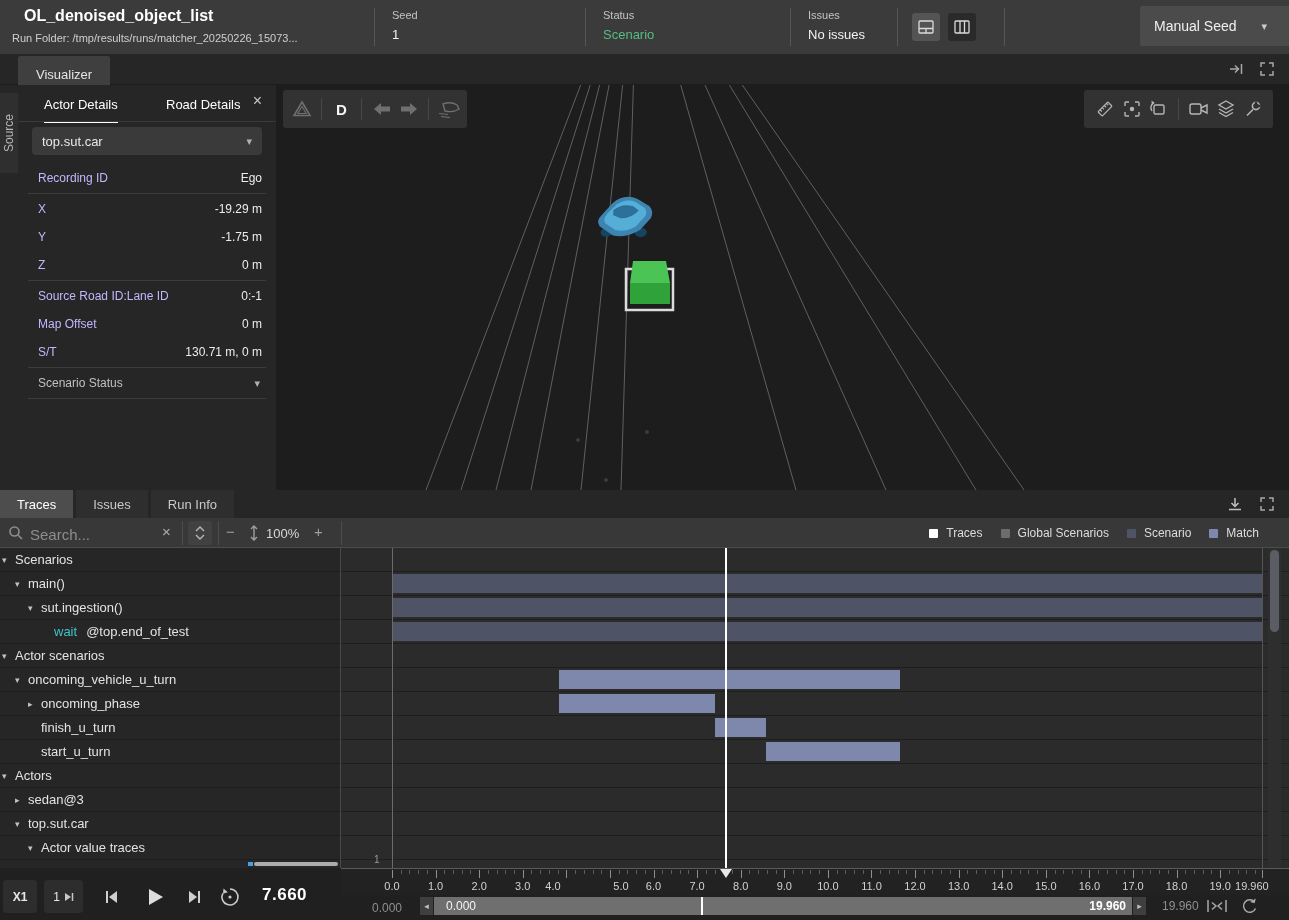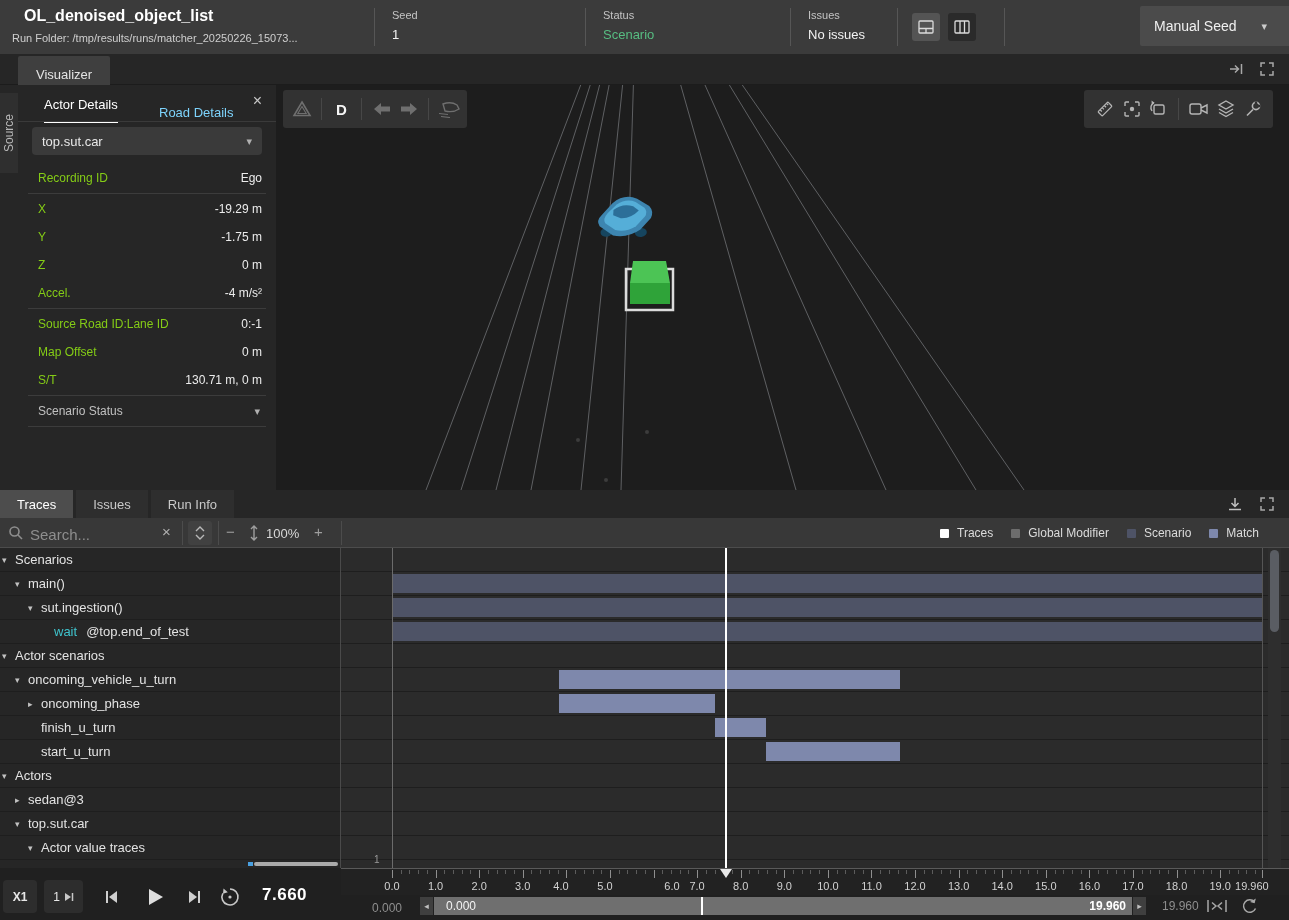--- a/index.html
+++ b/index.html
@@ -26,29 +26,29 @@
   .viz-tab{position:absolute;left:18px;top:2px;height:36px;padding:0 18px;background:#3f3f3f;color:#e4e4e4;font-size:13px;display:flex;align-items:center;border-radius:2px 2px 0 0;}
   .strip-icons{position:absolute;right:14px;top:7px;display:flex;gap:13px;align-items:center;}
 
   
   .main{position:absolute;left:0;top:85px;width:100%;height:405px;}
   .source-rail{position:absolute;left:0;top:0;width:18px;height:100%;background:#262626;}
   .source-tab{position:absolute;left:0;top:8px;width:18px;height:80px;background:#2f2f2f;color:#b8b8b8;font-size:12px;display:flex;align-items:center;justify-content:center;writing-mode:vertical-rl;transform:rotate(180deg);}
   .actor-panel{position:absolute;left:18px;top:0;width:258px;height:100%;background:#262626;}
   .ap-tab{position:absolute;font-size:13px;top:12px;}
   .ap-tab.actor{left:26px;color:#fff;padding-bottom:9px;border-bottom:2px solid #fff;}
-  .ap-tab.road{left:141px;color:#7dd3fc;margin-top:8px;}
+  .ap-tab.road{left:148px;color:#ffffff;}
   .ap-close{position:absolute;right:14px;top:8px;color:#c8c8c8;font-size:16px;line-height:16px;}
   .ap-head-line{position:absolute;left:0;top:36px;width:100%;height:1px;background:#3a3a3a;}
   .ap-dd{position:absolute;left:14px;top:42px;width:230px;height:28px;background:#3a3a3a;border-radius:4px;display:flex;align-items:center;padding:0 10px;font-size:13px;color:#e8e8e8;}
   .ap-dd .chev{margin-left:auto;color:#b0b0b0;font-size:11px;}
   .ap-rows{position:absolute;left:10px;top:78px;width:238px;}
   .ap-group{border-bottom:1px solid #3c3c3c;padding:1px 0;}
   .ap-row{height:28px;display:flex;align-items:center;padding:0 4px 0 10px;}
-  .ap-row .lbl{font-size:12px;color:#84cc16;}
+  .ap-row .lbl{font-size:12px;color:#c4b5fd;}
   .ap-row .val{margin-left:auto;font-size:12px;color:#ececec;}
   .ap-status{height:31px;display:flex;align-items:center;padding:0 6px 0 10px;border-bottom:1px solid #3c3c3c;font-size:12px;color:#c0c0c0;}
   .ap-status .chev{margin-left:auto;color:#b0b0b0;font-size:11px;}
   .panel-scrollthumb{position:absolute;left:280px;top:40px;width:5px;height:66px;background:#4d4d4d;border-radius:3px;}
 
   
   .viewport{position:absolute;left:276px;top:0;width:1013px;height:405px;background:#1d1d1d;overflow:hidden;}
   .vp-toolbar{position:absolute;top:5px;height:38px;background:#323232;border-radius:3px;display:flex;align-items:center;z-index:4;}
   .vp-toolbar.left{left:7px;padding:0 5px;}
   .vp-toolbar.right{right:16px;padding:0 7px;}
@@ -206,24 +206,20 @@
               <span class="lbl">X</span>
               <span class="val">-19.29 m</span>
             </div>
             <div class="ap-row">
               <span class="lbl">Y</span>
               <span class="val">-1.75 m</span>
             </div>
             <div class="ap-row">
               <span class="lbl">Z</span>
               <span class="val">0 m</span>
-            </div>
-            <div class="ap-row">
-              <span class="lbl">Accel.</span>
-              <span class="val">-4 m/s²</span>
             </div>
           </div>
           <div class="ap-group">
             <div class="ap-row">
               <span class="lbl">Source Road ID:Lane ID</span>
               <span class="val">0:-1</span>
             </div>
             <div class="ap-row">
               <span class="lbl">Map Offset</span>
               <span class="val">0 m</span>
@@ -395,21 +391,21 @@
     <span class="zoom-level">100%</span>
     <span class="zoom-plus">+</span>
     <div class="sr-sep" style="left:341px"></div>
     <div class="legend">
         <div class="leg-item">
           <span class="leg-sq" style="background: rgb(255, 255, 255);"></span>
           <span>Traces</span>
         </div>
         <div class="leg-item">
           <span class="leg-sq" style="background: rgb(109, 109, 109);"></span>
-          <span>Global Modifier</span>
+          <span>Global Scenarios</span>
         </div>
         <div class="leg-item">
           <span class="leg-sq" style="background: rgb(78, 83, 102);"></span>
           <span>Scenario</span>
         </div>
         <div class="leg-item">
           <span class="leg-sq" style="background: rgb(126, 136, 172);"></span>
           <span>Match</span>
         </div>
       </div>
@@ -616,23 +612,23 @@
         <div class="tick major" style="left: 879.153px; height: 8px;"></div>
         <div class="tick" style="left: 887.87px; height: 4px;"></div>
         <div class="tick" style="left: 896.588px; height: 4px;"></div>
         <div class="tick" style="left: 905.305px; height: 4px;"></div>
         <div class="tick" style="left: 914.023px; height: 4px;"></div>
         <div class="tick major" style="left: 920.997px; height: 8px;"></div>
         <div class="tick-label" style="left: 51px;">0.0</div>
         <div class="tick-label" style="left: 94.587px;">1.0</div>
         <div class="tick-label" style="left: 138.174px;">2.0</div>
         <div class="tick-label" style="left: 181.761px;">3.0</div>
-        <div class="tick-label" style="left: 220px;">4.0</div>
-        <div class="tick-label" style="left: 264px; text-align: right;">5.0</div>
-        <div class="tick-label" style="left: 312.522px; padding-left: 37px;">6.0</div>
+        <div class="tick-label" style="left: 212px;">4.0</div>
+        <div class="tick-label" style="left: 280px; text-align: right;">5.0</div>
+        <div class="tick-label" style="left: 312.522px;">6.0</div>
         <div class="tick-label" style="left: 356.109px;">7.0</div>
         <div class="tick-label" style="left: 399.696px;">8.0</div>
         <div class="tick-label" style="left: 443.283px;">9.0</div>
         <div class="tick-label" style="left: 486.87px;">10.0</div>
         <div class="tick-label" style="left: 530.457px;">11.0</div>
         <div class="tick-label" style="left: 574.044px;">12.0</div>
         <div class="tick-label" style="left: 617.631px;">13.0</div>
         <div class="tick-label" style="left: 661.218px;">14.0</div>
         <div class="tick-label" style="left: 704.805px;">15.0</div>
         <div class="tick-label" style="left: 748.392px;">16.0</div>

